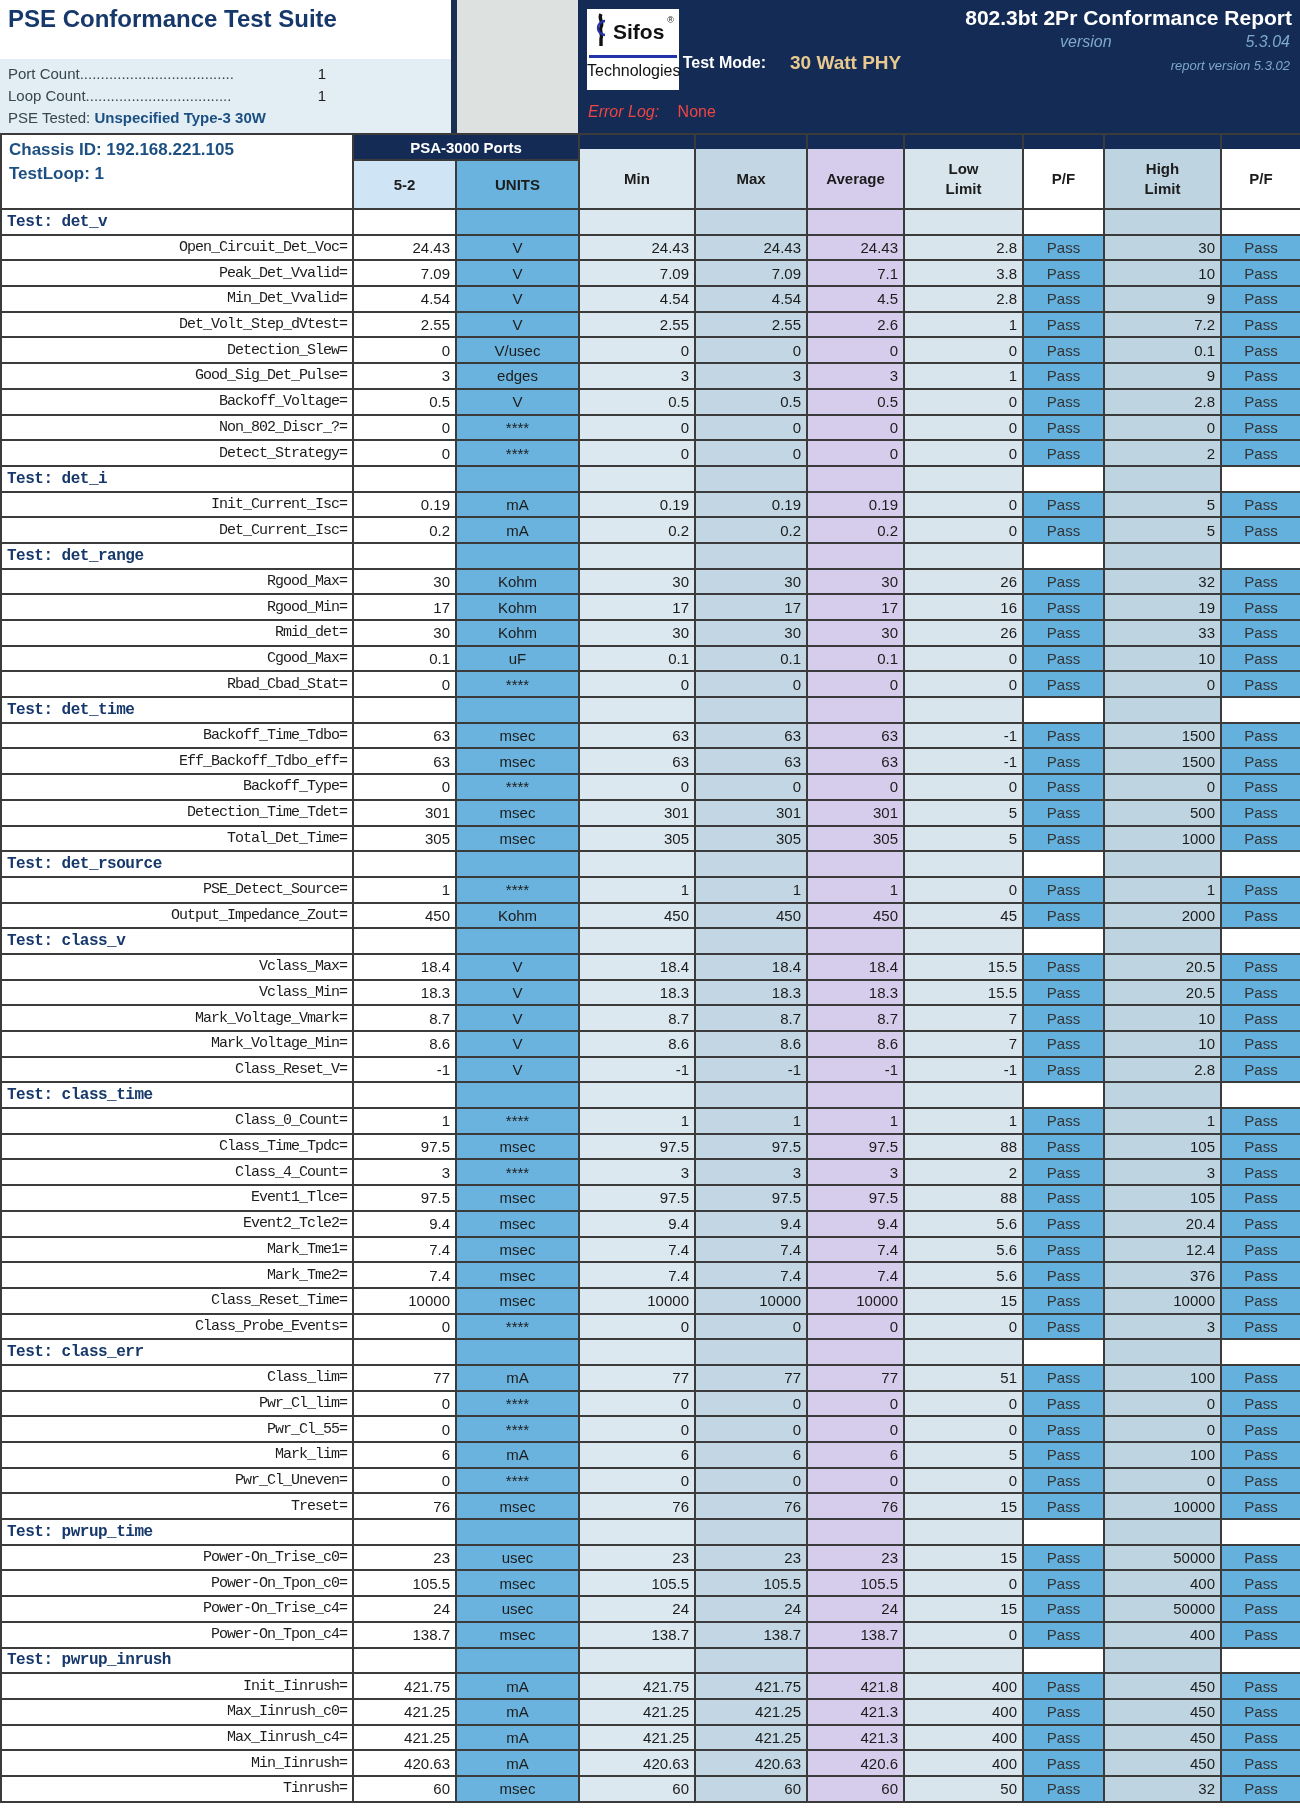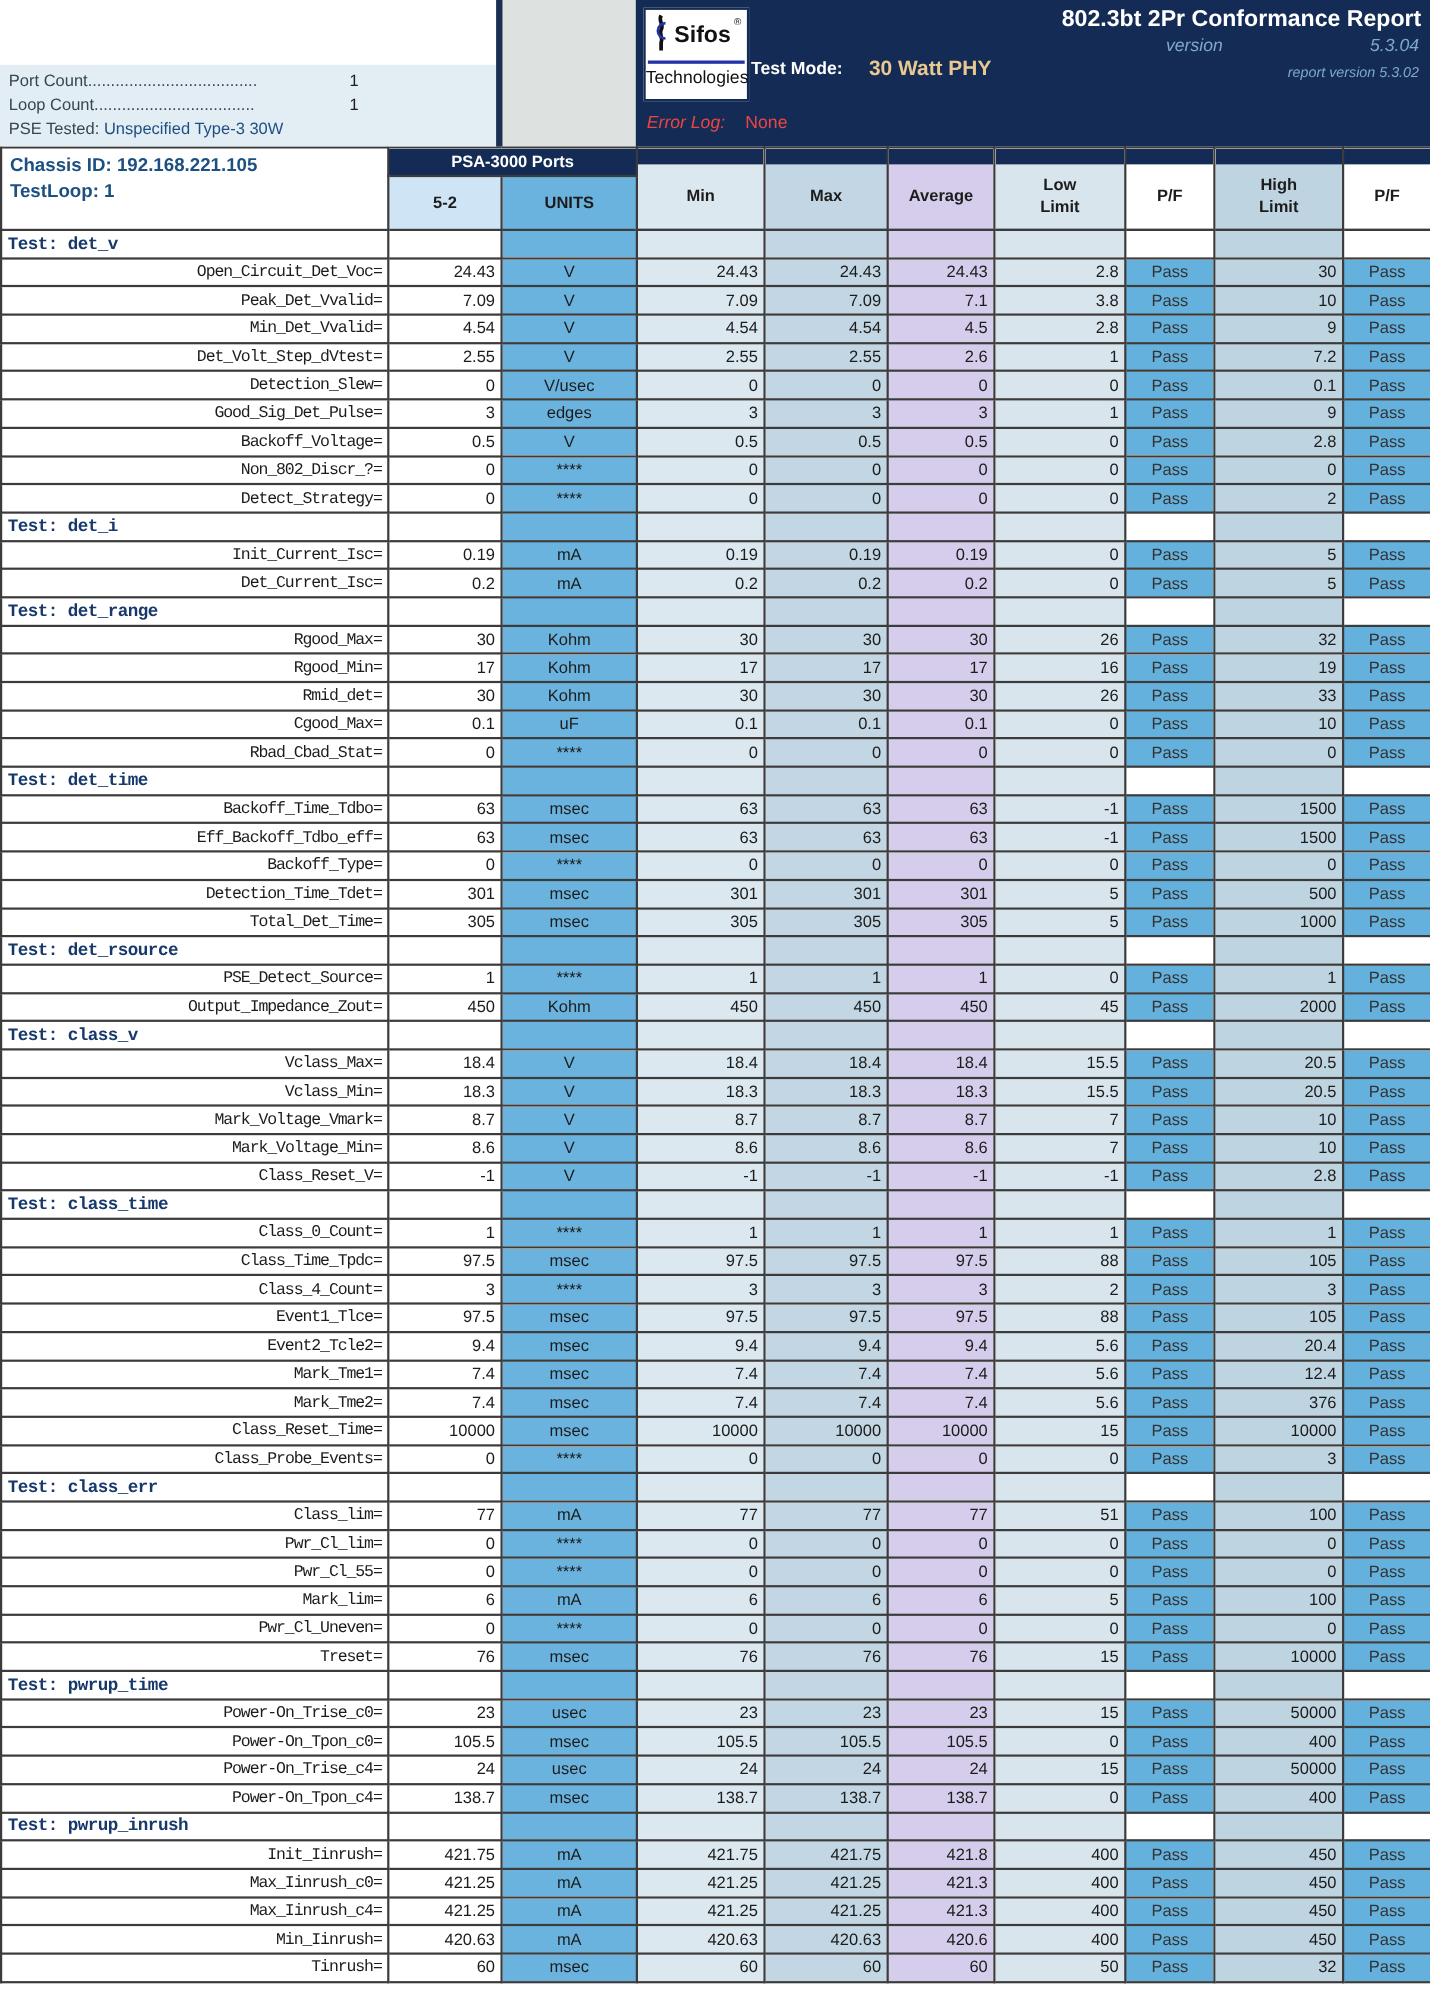--- a/index.html
+++ b/index.html
@@ -12,21 +12,21 @@
   .hdr-title{padding:5px 0 0 8px;font-size:24px;font-weight:bold;color:#16386b;letter-spacing:0px;}
   .hdr-datebar{position:absolute;left:0;top:36px;width:451px;height:23px;background:#2d6295;
                display:flex;align-items:center;justify-content:flex-end;gap:34px;
                padding-right:14px;box-sizing:border-box;}
   .hdr-datebar span{color:#ffffff;font-weight:bold;font-size:15px;}
   .hdr-info{position:absolute;left:0;top:59px;width:451px;height:74px;background:#e3edf4;
             padding:4px 0 0 8px;box-sizing:border-box;font-size:15px;color:#37474f;}
   .info-line{display:flex;width:318px;line-height:22px;white-space:nowrap;overflow:hidden;}
   .info-line .num{margin-left:auto;color:#1c1c1c;padding-left:6px;}
   .pse-line{line-height:22px;white-space:nowrap;}
-  .pse-value{font-weight:normal;color:#1d5082;}
+  .pse-value{font-weight:bold;color:#1d5082;}
   .hdr-divider{position:absolute;left:451px;top:0;width:6px;height:133px;background:#1b2f52;}
   .hdr-gap{position:absolute;left:457px;top:0;width:121px;height:133px;background:#dde2e1;}
   .hdr-right{position:absolute;left:578px;top:0;width:722px;height:133px;background:#142c55;}
 
   .sifos-logo{position:absolute;left:7px;top:7px;width:96px;height:85px;background:#ffffff;
               border:2px solid #142c55;box-sizing:border-box;text-align:center;}
   .logo-row{display:flex;align-items:center;justify-content:center;gap:3px;height:46px;}
   .logo-word{font-size:21px;font-weight:bold;color:#111111;}
   .logo-reg{font-size:9px;color:#111111;vertical-align:top;position:relative;top:-12px;}
   .logo-rule{height:3px;background:#2233aa;margin:0 2px;}
@@ -79,20 +79,21 @@
   .c-pf.pass{background:#65b1dd;color:#333333;}
 </style>
 </head>
 <body>
 
 <div class="page">
 
   <div class="top-header">
 
     <div class="hdr-left">
+      <div class="hdr-title">PSE Conformance Test Suite</div>
       <div class="hdr-info">
         <div class="info-line">
           <span>Port Count.....................................</span>
           <span class="num">1</span>
         </div>
         <div class="info-line">
           <span>Loop Count...................................</span>
           <span class="num">1</span>
         </div>
         <div class="pse-line">

